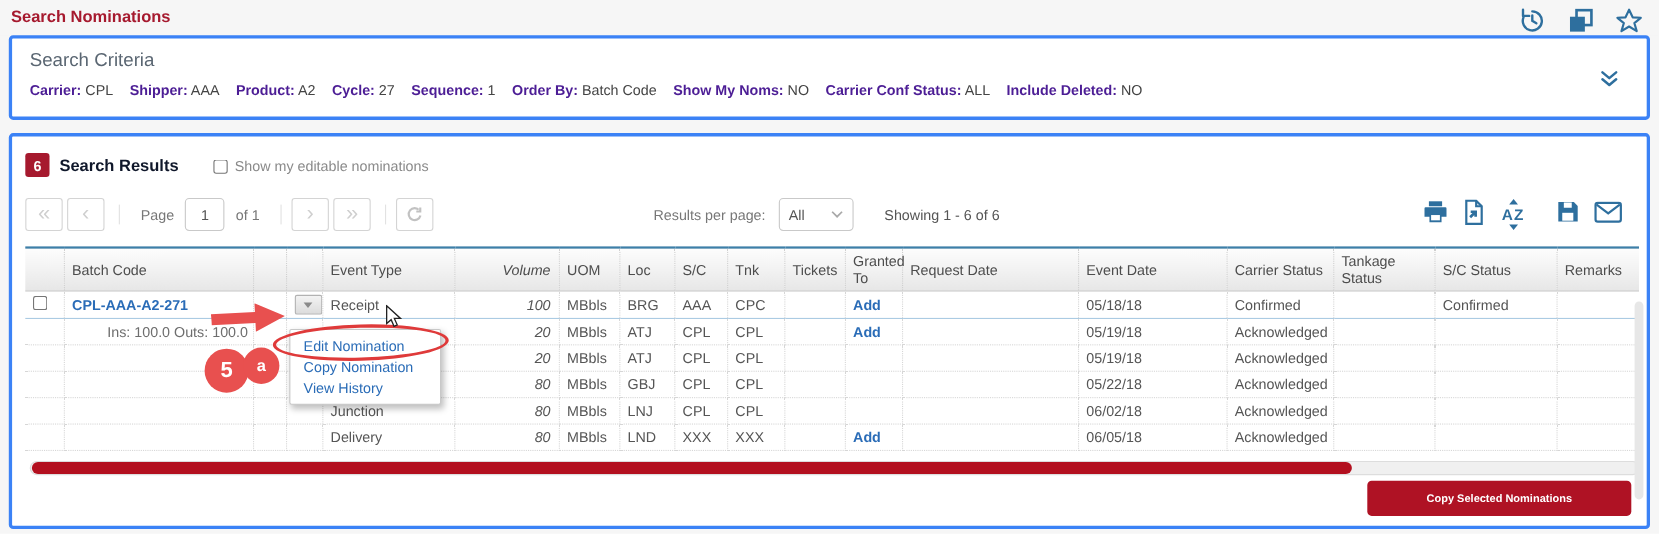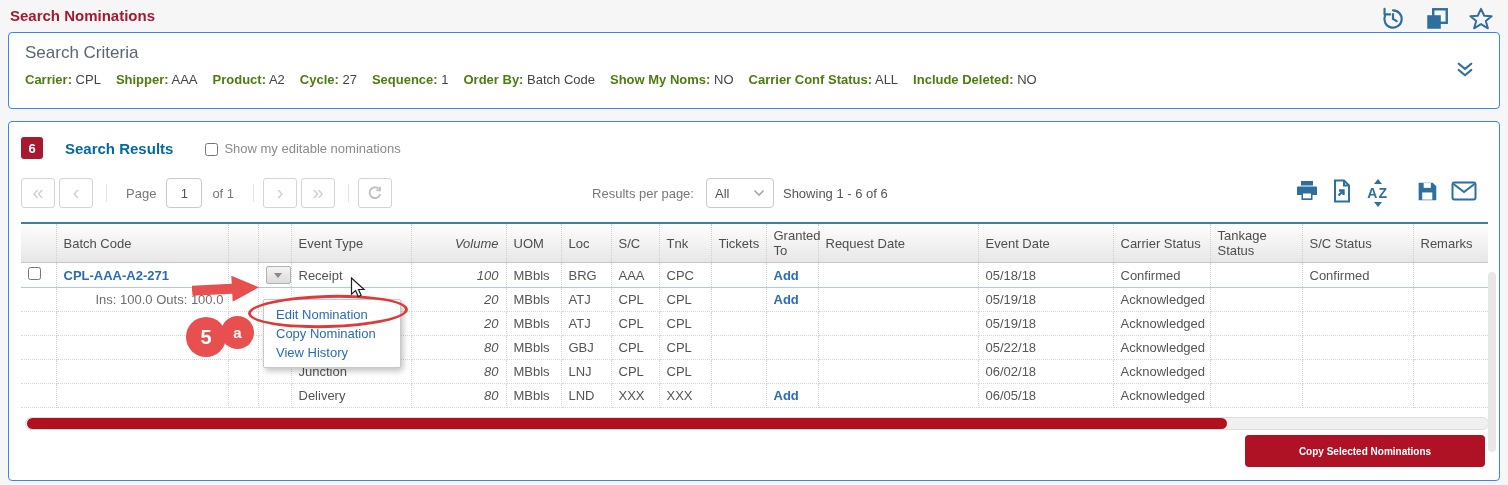--- a/index.html
+++ b/index.html
@@ -13,55 +13,55 @@
   .page{position:relative;width:1508px;height:485px;}
 
   
   .titlebar{display:flex;justify-content:space-between;align-items:flex-start;
     padding:5px 14px 0 10px;height:32px;background:#f6f6f6;}
   .page-title{font-size:15px;font-weight:bold;color:var(--brand-red);margin:2px 0 0 0;}
   .title-icons{display:flex;gap:18px;align-items:center;padding-top:1px;}
   .title-icons .ticon{display:block;cursor:pointer;}
 
   
-  .panel{background:#fff;border:1px solid #3b82f6;border-radius:4px;margin:0 8px;position:relative;}
+  .panel{background:#fff;border:3px solid #3b82f6;border-radius:4px;margin:0 8px;position:relative;}
   .criteria-panel{height:77px;padding:10px 16px;}
   .criteria-title{font-size:17px;color:#5a6672;}
   .criteria-line{font-size:13px;color:#444;margin-top:9px;white-space:nowrap;}
   .criteria-field{margin-right:15px;}
-  .criteria-field b{color:#4d7c0f;}
+  .criteria-field b{color:#4c1d95;}
   .collapse-chevron{position:absolute;right:24px;top:28px;cursor:pointer;}
 
   .results-panel{margin-top:12px;height:360px;padding:14px 12px 0 12px;}
 
   
   .results-head{display:flex;align-items:center;height:24px;}
   .count-badge{min-width:22px;height:22px;background:var(--brand-red);color:#fff;
     border-radius:3px;font-size:13px;font-weight:bold;display:flex;align-items:center;
     justify-content:center;padding:0 4px;}
-  .results-title{font-size:15px;font-weight:bold;color:#0369a1;margin-left:22px;}
+  .results-title{font-size:15px;font-weight:bold;color:#0f172a;margin-left:9px;}
   .editable-label{display:flex;align-items:flex-end;margin-left:16px;font-size:13px;color:#8a8a8a;cursor:pointer;padding-left:16px;}
   .editable-label input{width:13px;height:13px;margin:0 6px 0 0;}
 
   
   .toolbar{margin-top:16px;height:34px;display:flex;align-items:center;}
   .pg-btn{width:34px;height:30px;border:1px solid #d4d4d4;border-radius:3px;background:#fff;
     color:#cfcfcf;font-size:20px;line-height:26px;text-align:center;margin-right:4px;
     user-select:none;cursor:default;}
   .tb-divider{border-left:1px solid #e2e2e2;height:18px;margin:0 9px;}
   .page-label,.of-label{font-size:13px;color:#777;margin:0 10px;}
   .page-input{width:36px;height:30px;border:1px solid #c9c9c9;border-radius:4px;
     text-align:center;font-size:13px;color:#555;font-family:"Liberation Sans",sans-serif;}
   .refresh-btn{width:34px;height:30px;border:1px solid #d4d4d4;border-radius:3px;background:#fff;
     display:flex;align-items:center;justify-content:center;cursor:pointer;}
   .rpp-label{font-size:13px;color:#777;margin-left:200px;}
   .rpp-select{margin-left:12px;width:68px;height:30px;border:1px solid #c9c9c9;border-radius:4px;
     display:flex;align-items:center;justify-content:space-between;padding:0 8px;font-size:13px;
     color:#555;cursor:pointer;background:#fff;}
-  .showing-text{font-size:13px;color:#555;margin-left:9px;}
+  .showing-text{font-size:13px;color:#555;margin-left:28px;}
   .toolbar-icons{margin-left:auto;display:flex;align-items:center;gap:12px;padding-right:10px;}
   .toolbar-icons .ticon{cursor:pointer;display:block;}
   .sort-az{position:relative;font-size:14px;font-weight:bold;color:var(--icon-blue);
     padding:0 2px;cursor:pointer;letter-spacing:1px;}
   .sort-az::before{content:"";position:absolute;top:-6px;left:50%;margin-left:-4px;
     border-left:4px solid transparent;border-right:4px solid transparent;border-bottom:5px solid var(--icon-blue);}
   .sort-az::after{content:"";position:absolute;bottom:-6px;left:50%;margin-left:-4px;
     border-left:4px solid transparent;border-right:4px solid transparent;border-top:5px solid var(--icon-blue);}
   .gap-left{margin-left:14px;}
 

